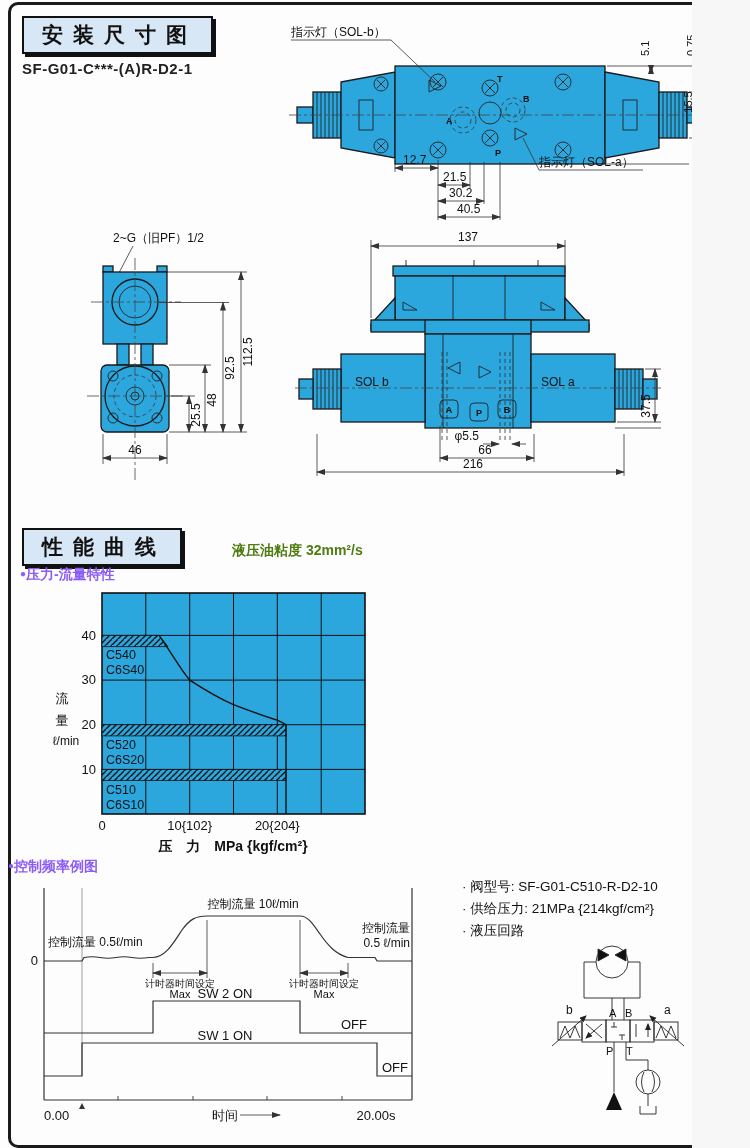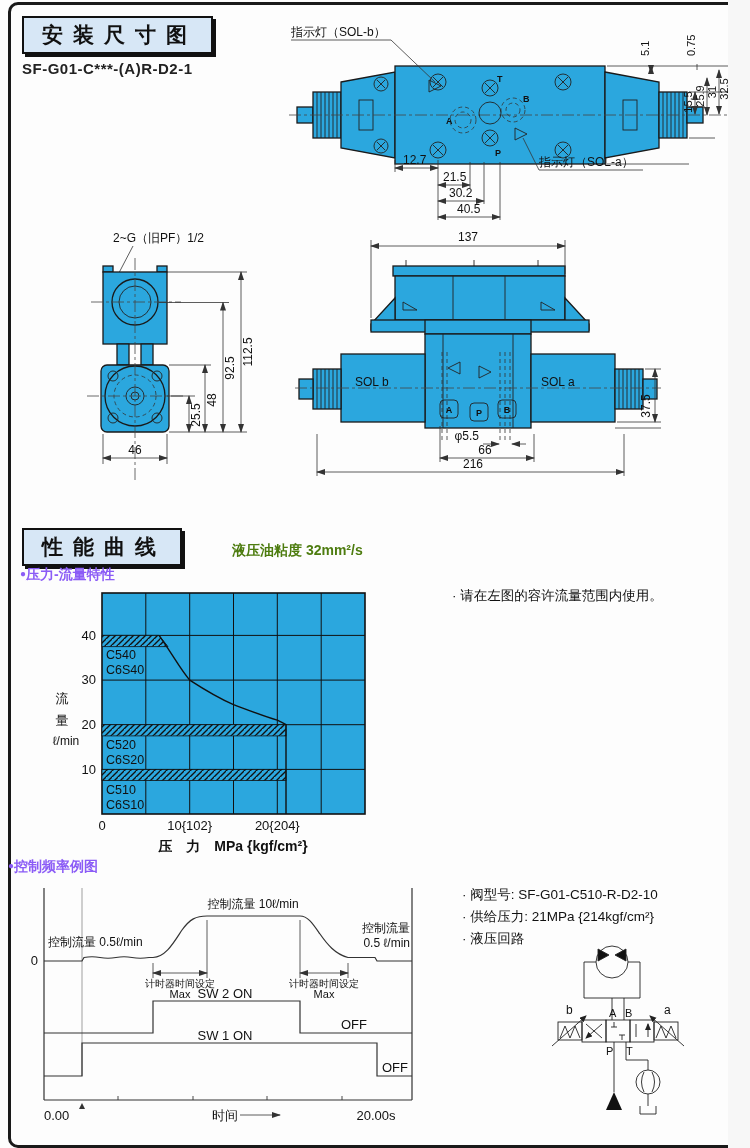--- a/index.html
+++ b/index.html
@@ -1,17 +1,17 @@
 <!DOCTYPE html>
 <html><head>
 <meta charset="utf-8">
 <style>
   html,body{margin:0;padding:0;background:#f7f7f7;}
   .page{position:relative;width:692px;height:1148px;background:#fdfdfd;overflow:hidden;
-        font-family:"Liberation Sans","DejaVu Sans",sans-serif;color:#111;padding-left:36px;}
+        font-family:"Liberation Sans","DejaVu Sans",sans-serif;color:#111;}
   .frame{position:absolute;left:8px;top:2px;width:728px;height:1140px;border:3px solid #1a1a1a;border-radius:10px;}
   .abs{position:absolute;}
   .hdr-box{background:#d7e7f6;border:2px solid #111;box-shadow:3px 3px 0 #111;
            font-weight:bold;font-size:21px;letter-spacing:10px;padding:3px 14px 3px 18px;white-space:nowrap;}
   .model{font-size:15px;font-weight:bold;color:#222;letter-spacing:0.5px;}
   .plain14{font-size:14px;font-weight:bold;color:#4d7c0f;}
   .bullet-line{font-size:14px;font-weight:bold;color:#8b5cf6;}
   ul.notes{list-style:none;margin:0;padding:0;font-size:13.5px;line-height:20px;color:#111;}
   ul.notes li{padding-left:16px;text-indent:-16px;margin-bottom:2px;}
   ul.info{list-style:none;margin:0;padding:0;font-size:13.5px;line-height:22px;color:#111;}
@@ -280,21 +280,20 @@
     </g>
     <g font-size="13">
       <text x="22" y="118" text-anchor="middle">流</text>
       <text x="22" y="140" text-anchor="middle">量</text>
       <text x="26" y="160" text-anchor="middle" font-size="12">ℓ/min</text>
     </g>
     <text x="193" y="266" text-anchor="middle" font-size="14" font-weight="bold">压　力　MPa {kgf/cm²}</text>
   </svg>
 
   <ul class="notes abs" style="left:452px;top:586px;width:286px;">
-    <li><span>·</span> <span>请在左图的容许流量范围内使用。</span></li>
   </ul>
 
   <div class="abs bullet-line" style="left:8px;top:858px;">
     <span style="font-size:10px;vertical-align:2px;">●</span><span>控制频率例图</span>
   </div>
 
   <svg class="abs" style="left:14px;top:880px;" width="446" height="252" viewBox="0 0 446 252">
     <defs>
       <marker id="ae4" markerWidth="9" markerHeight="8" refX="8" refY="3" orient="auto-start-reverse" markerUnits="userSpaceOnUse">
         <path d="M0,0L9,3L0,6Z" fill="#333"></path>
@@ -329,21 +328,21 @@
     <path class="wave" d="M30,196H68V163H363V196H398"></path>
     <text x="211" y="160" text-anchor="middle" font-size="13">SW 1 ON</text>
     <text x="381" y="192" text-anchor="middle" font-size="13">OFF</text>
     <polygon points="65,229 71,229 68,223" fill="#333"></polygon>
     <text x="30" y="240" font-size="13">0.00</text>
     <text x="211" y="240" text-anchor="middle" font-size="13">时间</text>
     <line x1="226" y1="235" x2="266" y2="235" class="dim" marker-end="url(#ae4)"></line>
     <text x="362" y="240" text-anchor="middle" font-size="13">20.00s</text>
   </svg>
 
-  <ul class="info abs" style="left:462px;top:876px;width:270px;margin-top:8px;">
+  <ul class="info abs" style="left:462px;top:876px;width:270px;">
     <li><span>·</span> <span>阀型号: SF-G01-C510-R-D2-10</span></li>
     <li><span>·</span> <span>供给压力: 21MPa {214kgf/cm²}</span></li>
     <li><span>·</span> <span>液压回路</span></li>
   </ul>
 
   <svg class="abs" style="left:540px;top:942px;" width="200" height="205" viewBox="0 0 200 205">
     <defs>
       <marker id="ae5" markerWidth="8" markerHeight="8" refX="6" refY="3" orient="auto" markerUnits="userSpaceOnUse">
         <path d="M0,0L7,3L0,6Z" fill="#222"></path>
       </marker>

